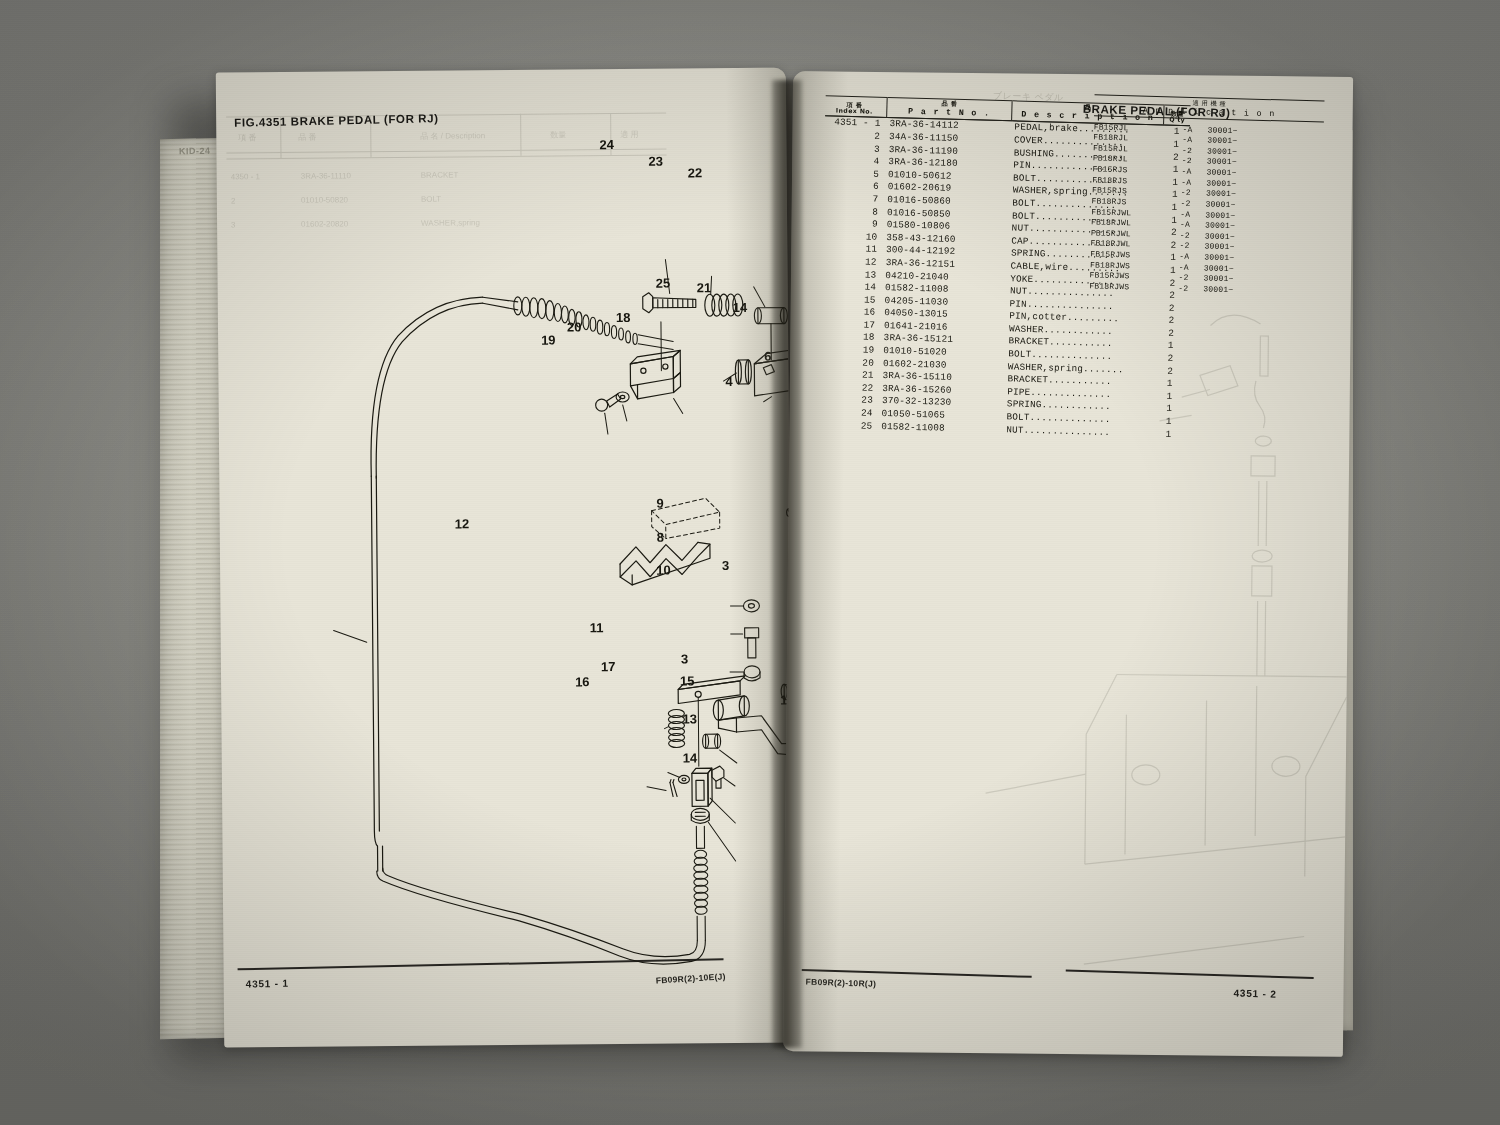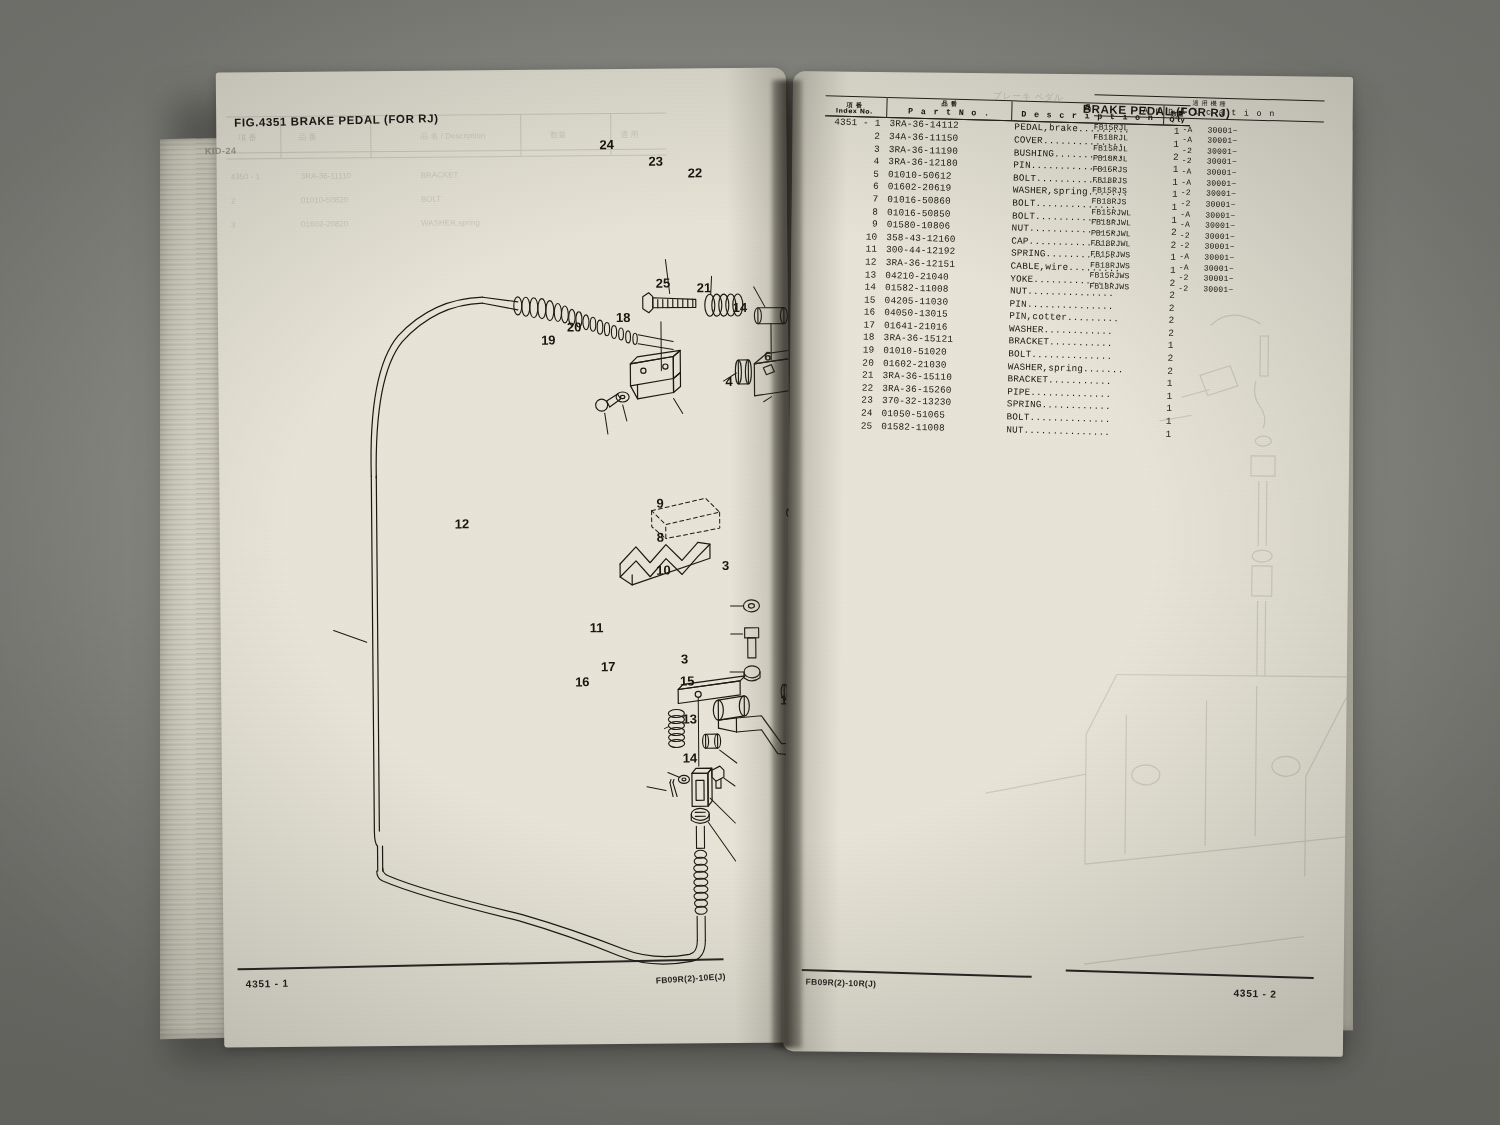--- a/index.html
+++ b/index.html
@@ -865,13 +865,13 @@
 
     </div>
   </div>
 
   <div class="gutter"></div>
 </div>
 
 <div id="grain"></div>
 <div class="vign"></div>
 
-<div class="edge-label" style="left:205px;top:146px;transform:rotate(-1deg);">KID-24</div>
+<div class="edge-label" style="left:179px;top:146px;transform:rotate(-1deg);">KID-24</div>
 
 </body></html>

